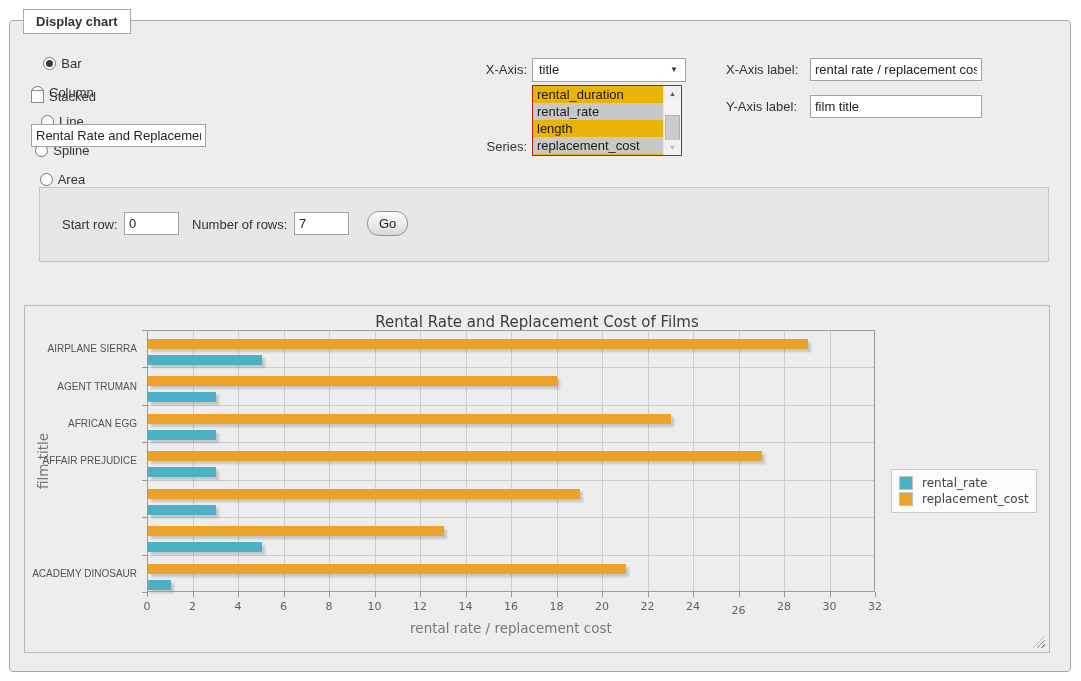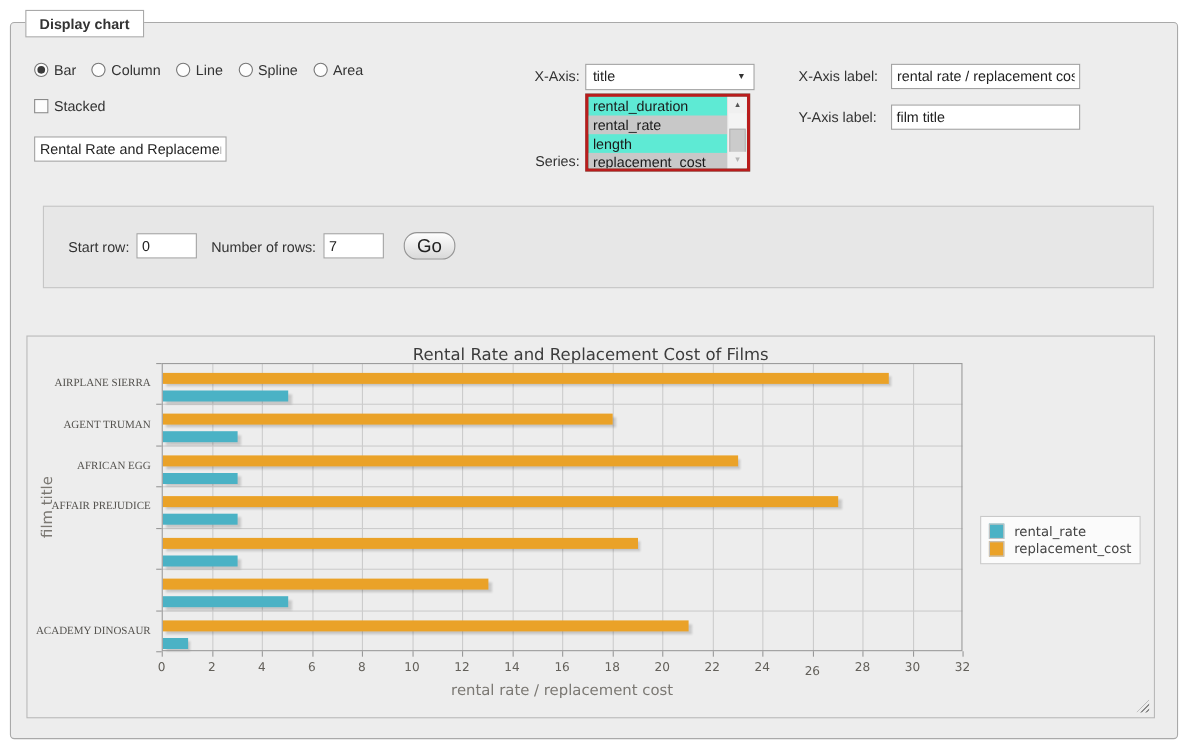--- a/index.html
+++ b/index.html
@@ -9,63 +9,63 @@
   
   .fieldset{position:absolute;left:9px;top:20px;width:1060px;height:650px;
     background:#ededed;border:1px solid #a9a9a9;border-radius:4px;}
   .legend{position:absolute;left:13px;top:-12px;background:#fff;border:1px solid #a9a9a9;
     padding:4px 12px;font-weight:bold;color:#333;font-size:13px;}
 
   
   .abs{position:absolute;}
   .ctl-label{color:#333;font-size:13px;}
   .right-align{text-align:right;}
-  .radio-row{display:flex;align-items:center;gap:14px;}
+  .radio-row{display:flex;align-items:center;gap:14px;flex-direction:column;}
   .radio-item{display:flex;align-items:center;gap:5px;cursor:default;}
   .radio{width:13px;height:13px;border:1px solid #767676;border-radius:50%;background:#fdfdfd;
     display:inline-block;position:relative;box-sizing:border-box;}
   .radio.checked::after{content:"";position:absolute;left:2px;top:2px;right:2px;bottom:2px;
     border-radius:50%;background:#3a3a3a;}
   .checkbox{width:13px;height:13px;border:1px solid #8a8a8a;background:#fdfdfd;
     display:inline-block;box-sizing:border-box;}
   .txt-input{border:1px solid #a2a2a2;background:#fff;height:23px;box-sizing:border-box;
     padding:1px 4px;font-family:"Liberation Sans",sans-serif;font-size:13px;color:#222;border-radius:0;}
 
   .select-box{position:absolute;background:#fff;border:1px solid #a2a2a2;box-sizing:border-box;
     height:24px;line-height:22px;padding-left:6px;color:#222;}
   .select-arrow{position:absolute;right:7px;top:0;line-height:22px;font-size:8px;color:#333;}
 
-  .listbox{position:absolute;background:#5eead4;border:3px solid #b91c1c;box-sizing:border-box;overflow:hidden;}
+  .listbox{position:absolute;background:#eab308;border:1px solid #b91c1c;box-sizing:border-box;overflow:hidden;}
   .lb-option{height:17px;line-height:17px;padding-left:4px;color:#1a1a1a;white-space:nowrap;}
   .lb-option.selected{background:#c8c8c8;}
   .lb-scroll{position:absolute;top:0;right:0;bottom:0;width:17px;background:#f4f4f4;border-left:1px solid #e0e0e0;}
   .lb-btn{height:15px;text-align:center;font-size:7px;line-height:15px;color:#555;background:#f0f0f0;}
   .lb-btn.down{position:absolute;bottom:0;left:0;right:0;color:#b5b5b5;}
   .lb-thumb{position:absolute;left:1px;right:1px;top:29px;height:27px;background:#cbcbcb;border:1px solid #b3b3b3;box-sizing:border-box;}
 
   
   .options-panel{position:absolute;left:29px;top:166px;width:1010px;height:75px;
     background:#e7e7e7;border:1px solid #c6c6c6;box-sizing:border-box;}
   .go-btn{position:absolute;height:25px;padding:0 11px;border:1px solid #949494;border-radius:12px;
     background:linear-gradient(#fefefe,#d9d9d9);font-family:"Liberation Sans",sans-serif;
-    font-size:17px;color:#222;}
+    font-size:13px;color:#222;}
 
   
   .chart-container{position:absolute;left:14px;top:284px;width:1026px;height:348px;
     border:1px solid #b9b9b9;background:#ededed;box-sizing:border-box;}
   .chart-title{position:absolute;top:7px;left:0;right:0;text-align:center;
     font-family:"DejaVu Sans",sans-serif;font-size:15px;color:#3c3c3c;}
   .grid-border{position:absolute;border:1px solid #9c9c9c;box-sizing:border-box;}
   .vgrid{position:absolute;width:1px;background:#cccccc;}
   .hgrid{position:absolute;height:1px;background:#cccccc;}
   .tickmark-x{position:absolute;width:1px;height:5px;background:#999;}
   .tickmark-y{position:absolute;width:5px;height:1px;background:#999;}
   .xtick{position:absolute;width:30px;text-align:center;font-family:"DejaVu Sans",sans-serif;
     font-size:11px;color:#63605a;}
-  .cat-label{position:absolute;left:0;width:112px;text-align:right;font-family:Liberation Serif, serif;
+  .cat-label{position:absolute;left:0;width:112px;text-align:right;font-family:Liberation Sans, sans-serif;
     font-size:10px;color:#54524e;display:flex;align-items:center;justify-content:flex-end;}
   .bar{position:absolute;box-shadow:3px 3px 2px rgba(0,0,0,0.16);}
   .xaxis-title{position:absolute;text-align:center;font-family:"DejaVu Sans",sans-serif;
     font-size:13.5px;color:#7b7873;}
   .yaxis-title{position:absolute;writing-mode:vertical-rl;transform:rotate(180deg);
     display:flex;align-items:center;justify-content:center;
     font-family:"DejaVu Sans",sans-serif;font-size:13.5px;color:#7b7873;}
   .legend-box{position:absolute;background:#fbfbfb;border:1px solid #c9c9c9;padding:4px 7px;}
   .legend-row{display:flex;align-items:center;margin:2px 0;}
   .legend-swatch{width:14px;height:14px;border:1px solid #c2c2c2;margin-right:9px;box-sizing:border-box;}

